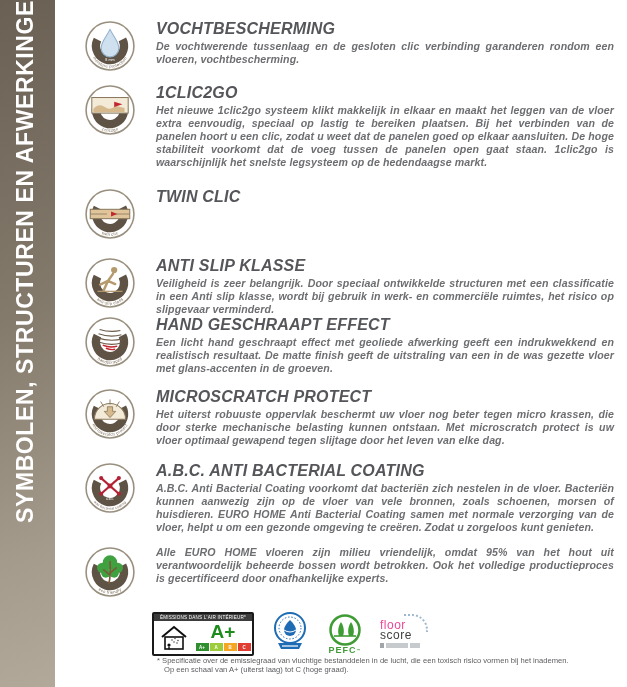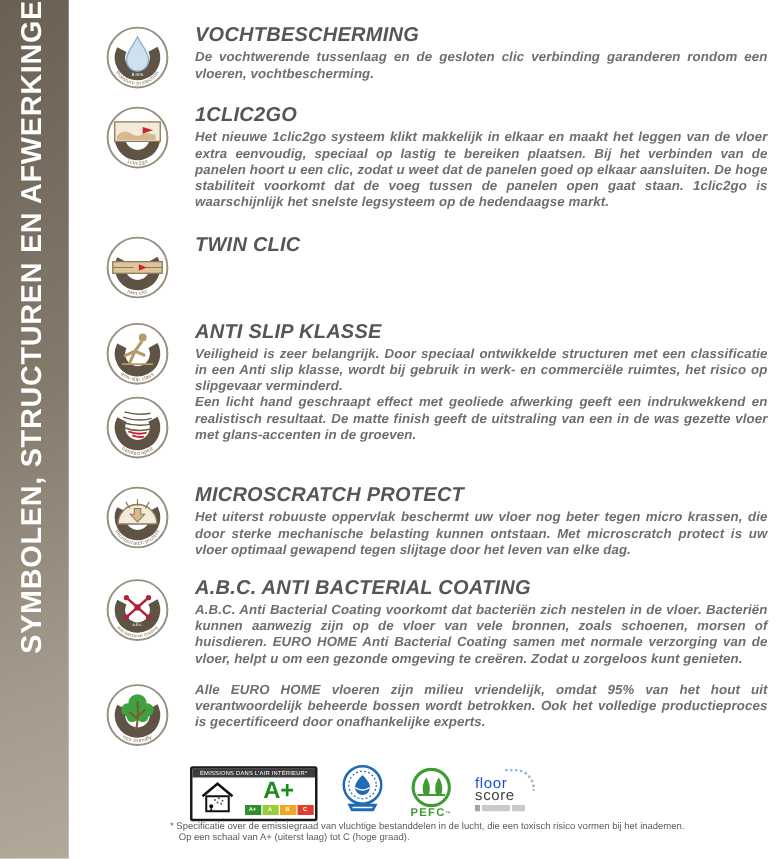--- a/index.html
+++ b/index.html
@@ -51,32 +51,32 @@
   .emission-scale{display:flex;gap:1px;margin-top:0px;}
   .emission-scale span{
     width:13px;height:8px;color:#fff;font-size:4.5px;font-weight:bold;
     display:flex;align-items:center;justify-content:center;
   }
   .sc0{background:#2f8f2f}.sc1{background:#9ccc3c}.sc2{background:#f5a623}.sc3{background:#e03c31}
   .pefc-block{display:flex;flex-direction:column;align-items:center;}
   .pefc-label{font-size:9px;font-weight:bold;color:#3f9c35;letter-spacing:1px;line-height:9px;}
   .pefc-tm{font-size:4px;color:#3f9c35;vertical-align:top;}
   .floorscore{display:flex;flex-direction:column;line-height:10px;position:relative;}
-  .fs-line1{font-size:12px;color:#1d4ed8;letter-spacing:0.5px;}
+  .fs-line1{font-size:12px;color:#ec4899;letter-spacing:0.5px;}
   .fs-line2{font-size:12px;color:#404040;letter-spacing:0.5px;}
   .fs-arc{
     position:absolute;right:-8px;top:-6px;width:22px;height:16px;
     border-top:2px dotted #9db8cc;border-right:2px dotted #9db8cc;
     border-radius:0 16px 0 0;
   }
   .fs-sub{margin-top:3px;width:40px;height:5px;
     background:linear-gradient(90deg,#8a8f93 0 4px,transparent 4px 6px,#b9bdc0 6px 28px,transparent 28px 30px,#b9bdc0 30px 40px);
     opacity:0.8;}
   
-  .footnote{position:absolute;top:656px;left:52px;color:#5c5d60;font-size:7.6px;line-height:9px;}
+  .footnote{position:absolute;top:656px;left:73px;color:#5c5d60;font-size:7.6px;line-height:9px;}
   .footnote .fl2{padding-left:7px;}
   .ring-text{font-size:4px;fill:#7a6a55;letter-spacing:0.3px;font-family:"Liberation Sans",sans-serif;}
   .ring-text-small{font-size:3.4px;fill:#7a6a55;letter-spacing:0.2px;font-family:"Liberation Sans",sans-serif;}
 </style>
 </head>
 <body>
 
 <div class="sidebar">
   <div class="sidebar-label">SYMBOLEN, STRUCTUREN EN AFWERKINGEN</div>
 </div>
@@ -186,20 +186,21 @@
         </g>
         <defs>
             <path id="arc4" d="M6,27 A19,19 0 0 0 44,27"></path>
           </defs>
         <text class="ring-text" text-anchor="middle">
           <textPath href="#arc4" startOffset="50%">handscraped</textPath>
         </text>
       </svg>
     </div>
     <div class="text">
+      <h2>HAND GESCHRAAPT EFFECT</h2>
       <p>Een licht hand geschraapt effect met geoliede afwerking geeft een indrukwekkend en realistisch resultaat. De matte finish geeft de uitstraling van een in de was gezette vloer met glans-accenten in de groeven.</p>
     </div>
   </div>
 
   <div class="row row6">
     <div class="icon-wrap">
       <svg width="52" height="52" viewBox="0 0 50 50">
         <circle cx="25" cy="25" r="23" fill="#fff" stroke="#998f7e" stroke-width="1.5"></circle>
         <circle cx="25" cy="25" r="13.5" fill="none" stroke="#5f5345" stroke-width="8" stroke-dasharray="55 30" transform="rotate(-28 25 25)"></circle>
         <path d="M10 30 A15 15 0 0 1 40 30 Z" fill="#f3ead8" stroke="#8a7a5f" stroke-width="1"></path>

